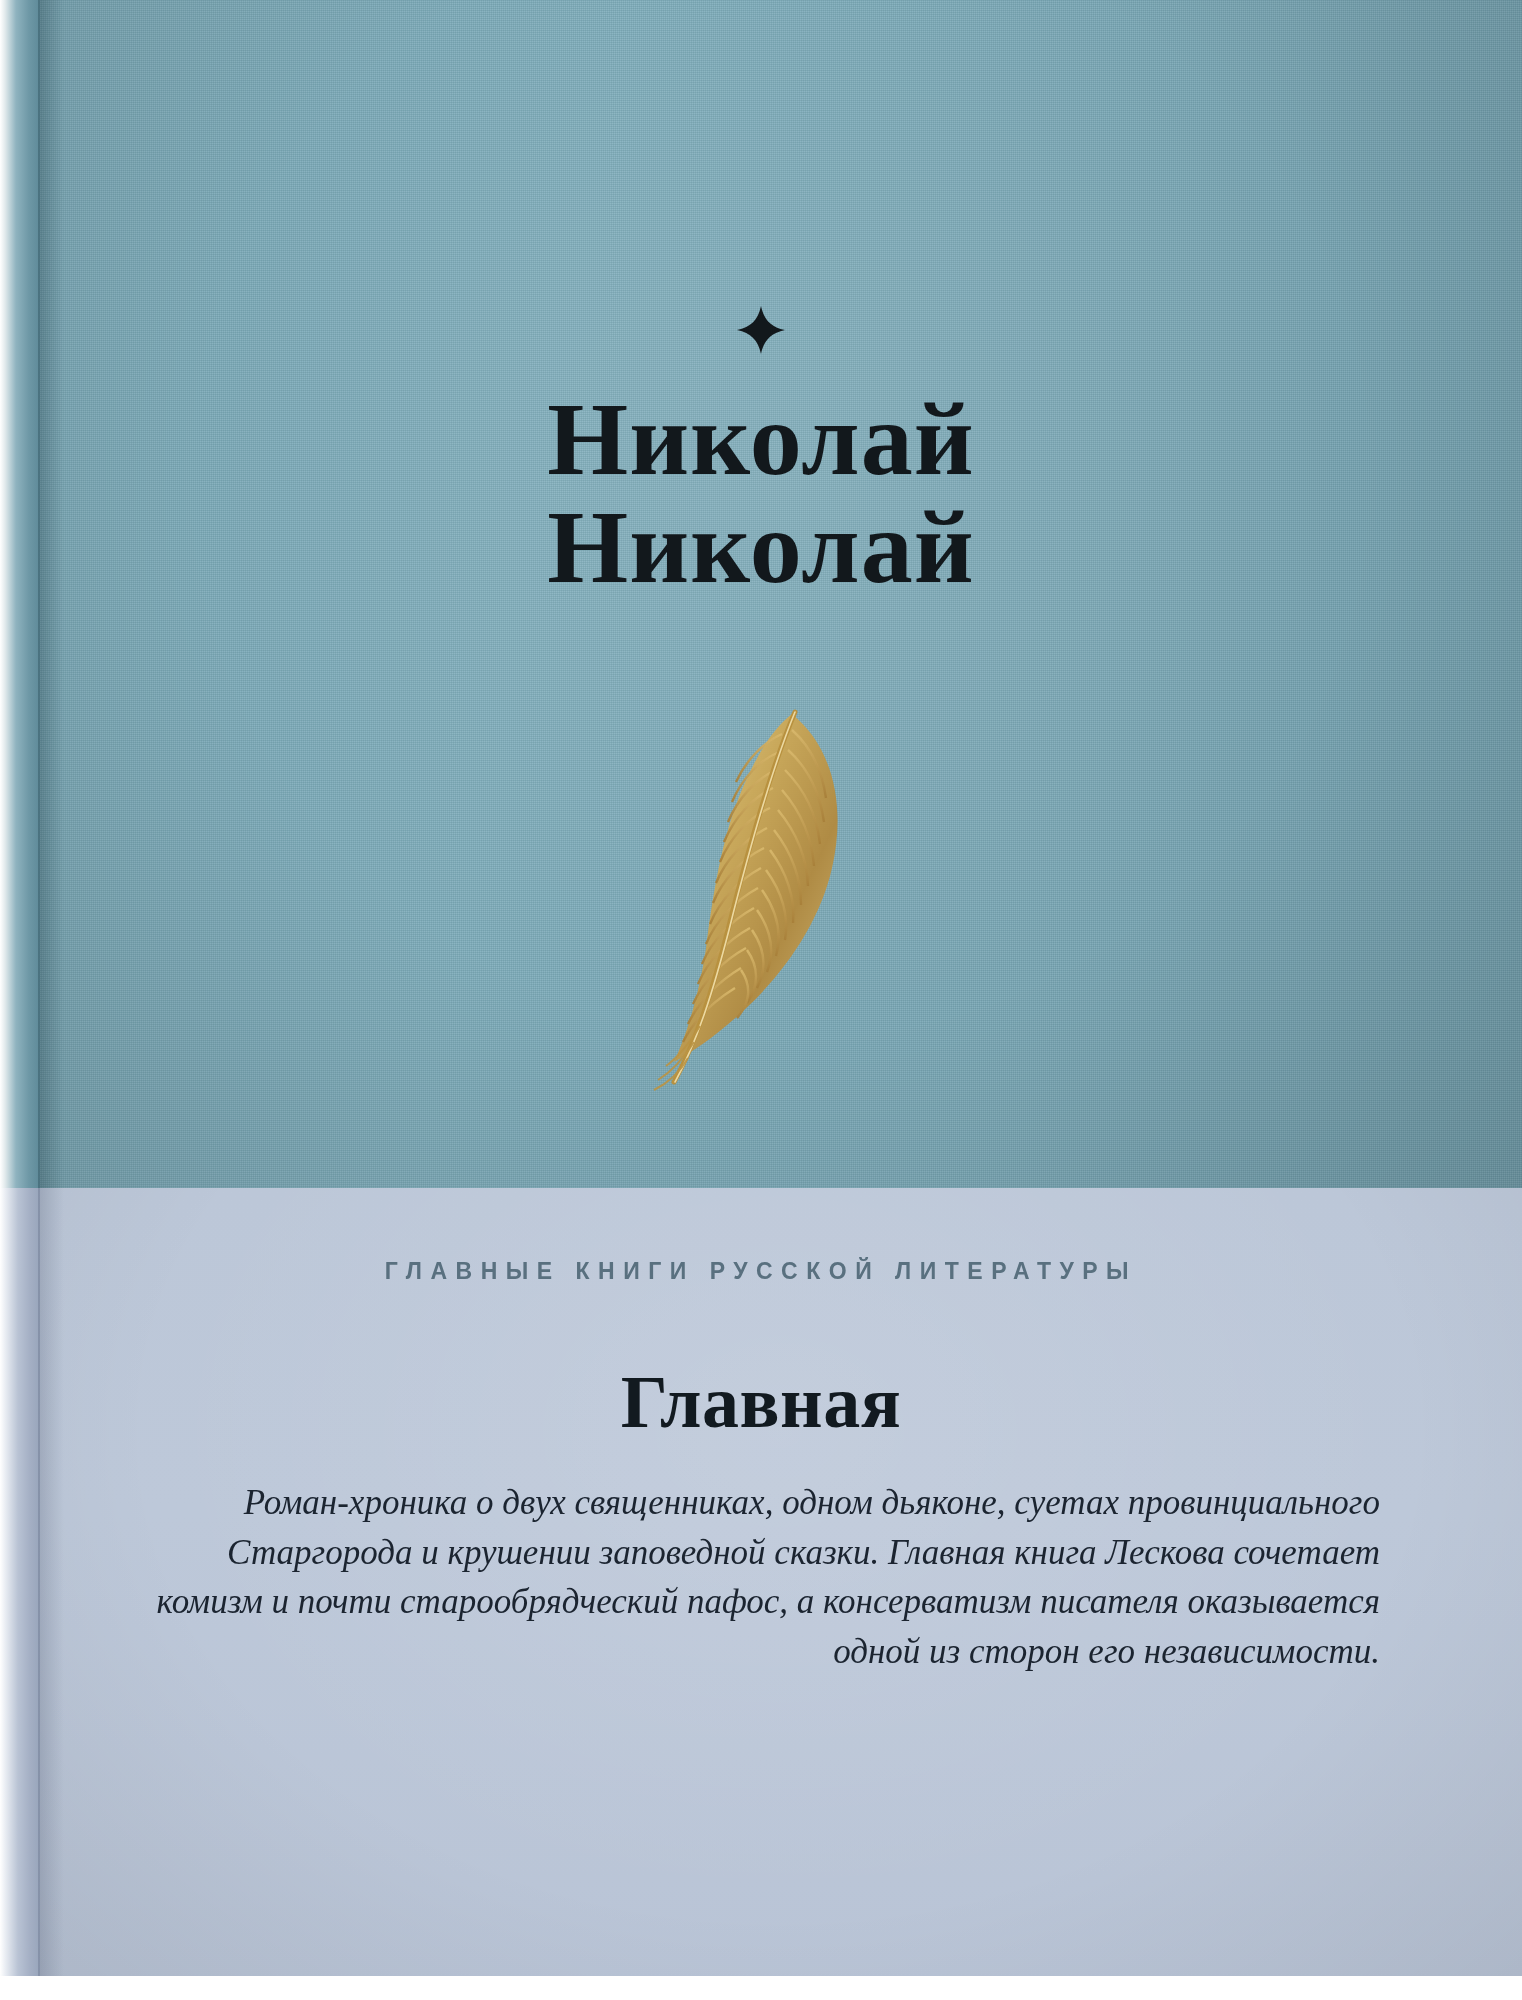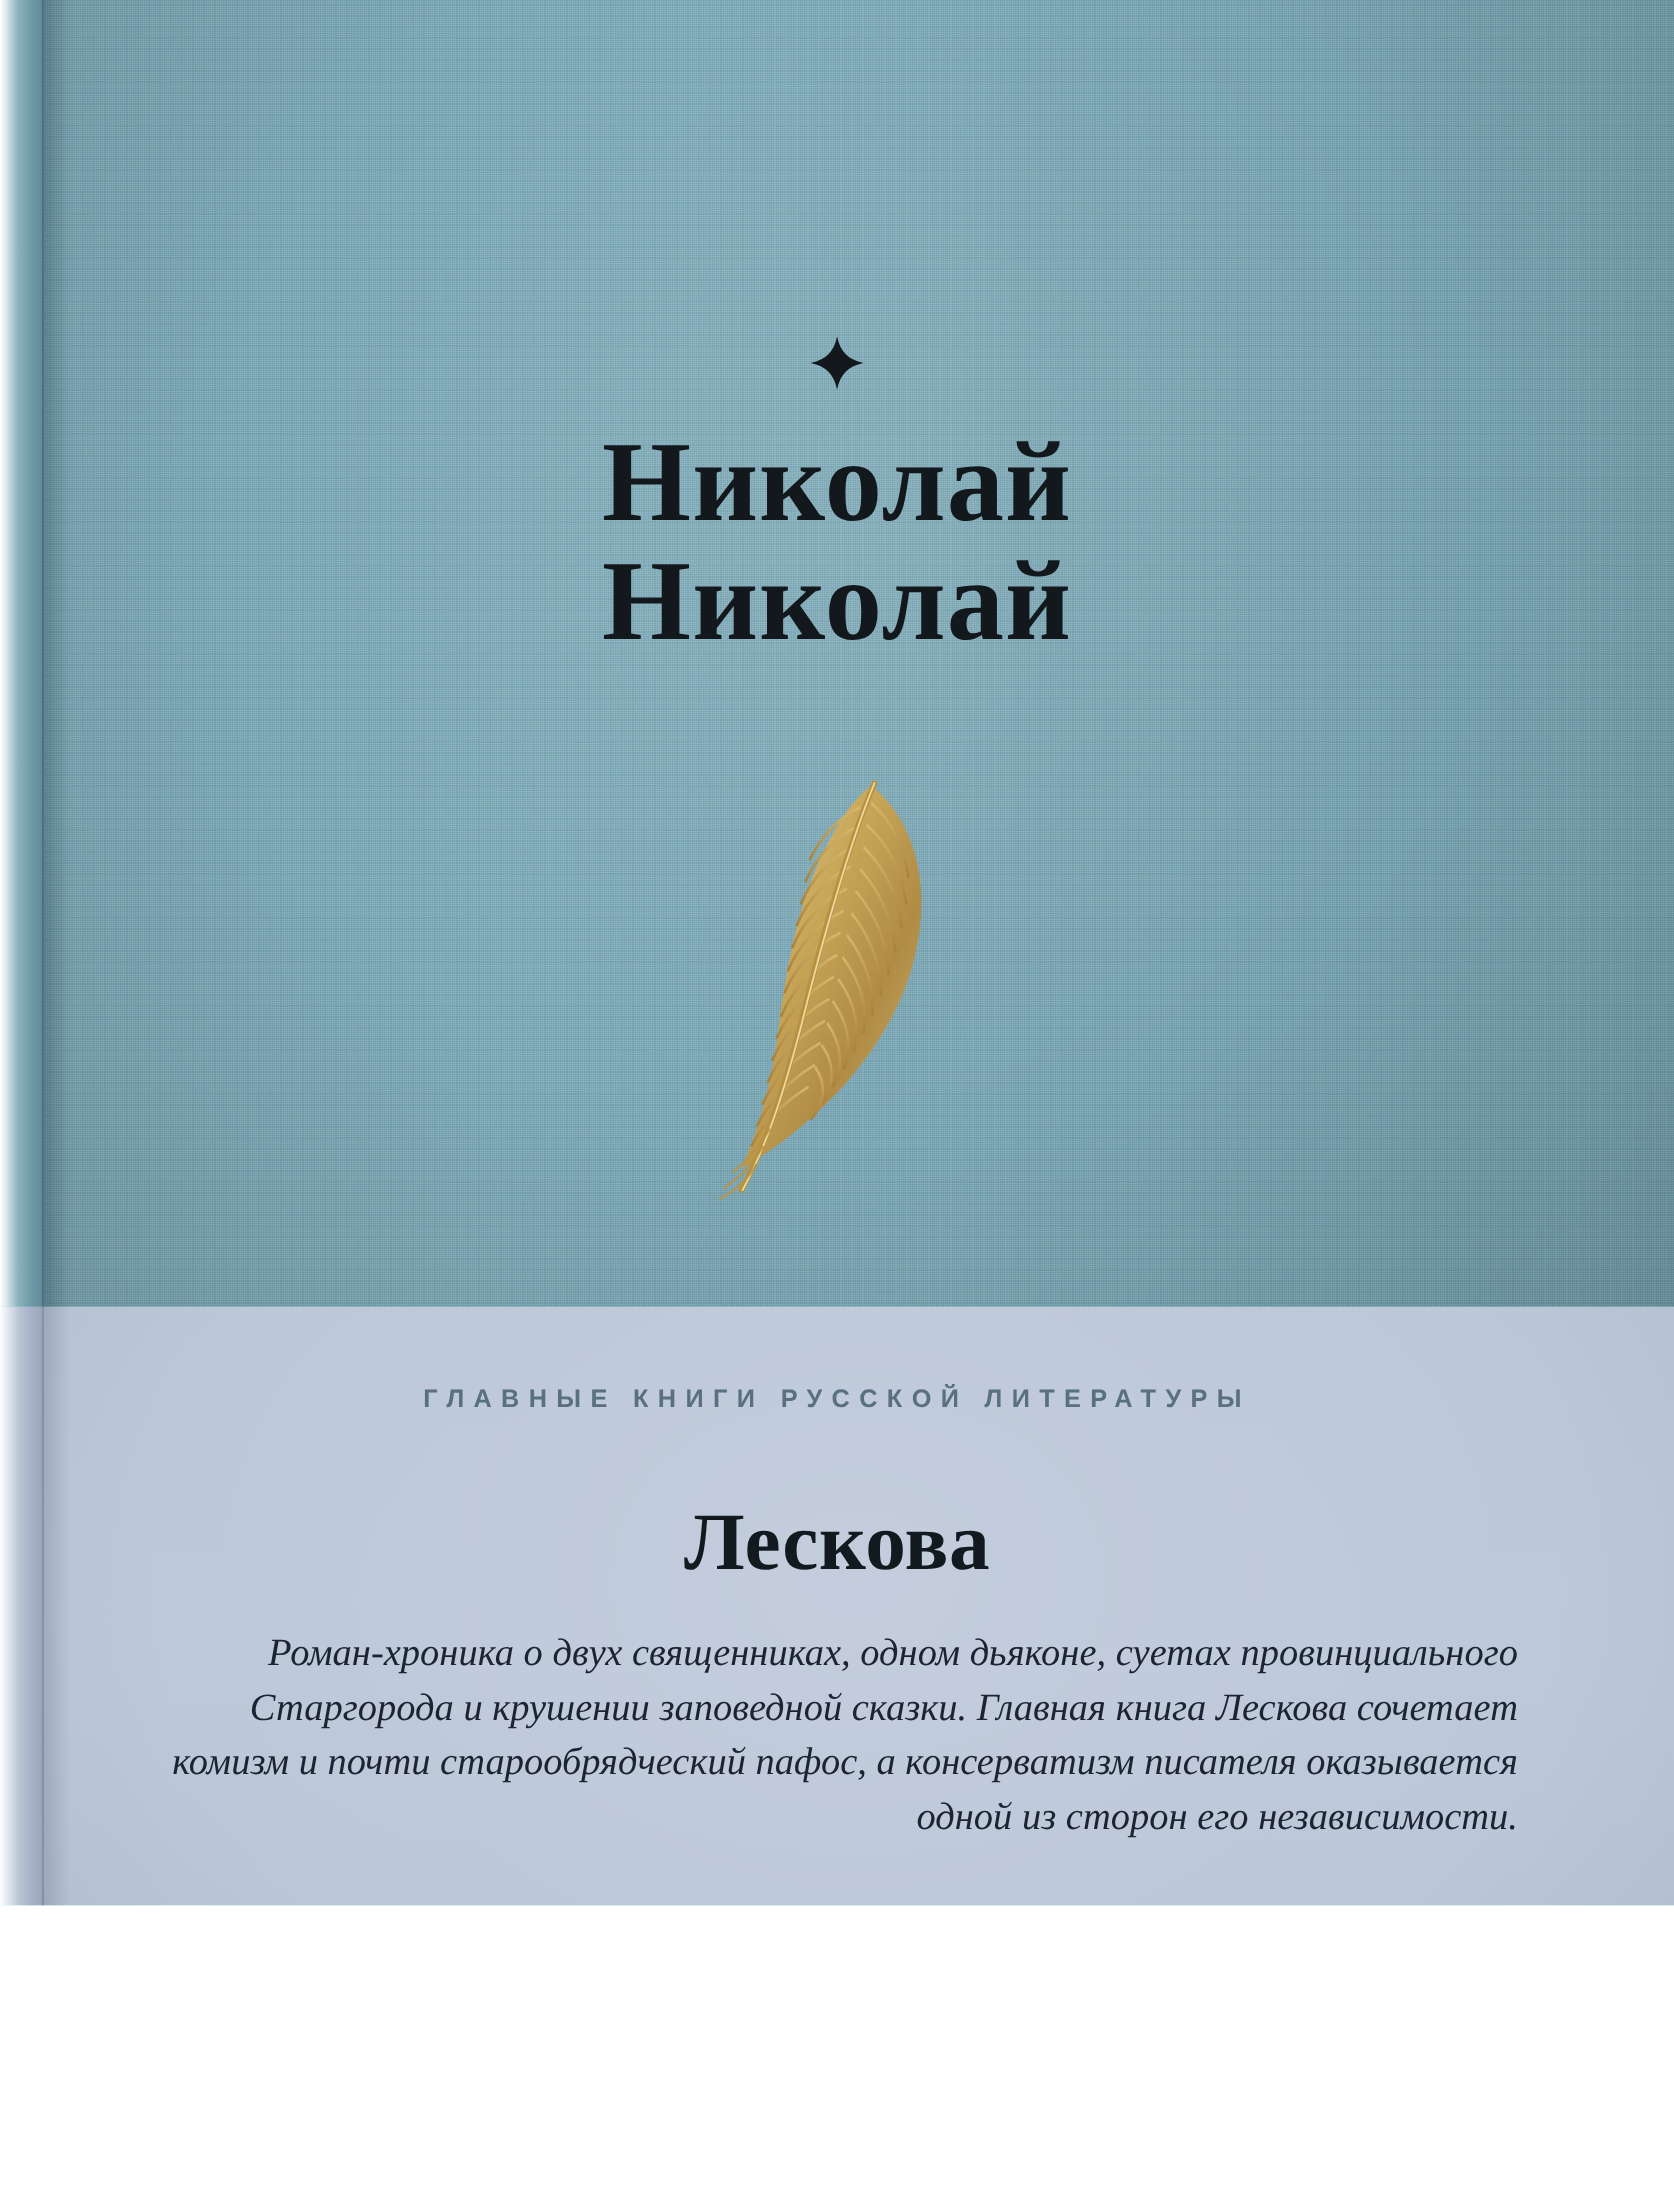--- a/index.html
+++ b/index.html
@@ -10,22 +10,22 @@
   body {
     width: 1522px;
     height: 2000px;
     overflow: hidden;
     font-family: "Liberation Serif", serif;
   }
 
   #book-cover {
     position: relative;
     width: 1522px;
-    height: 1732px;
-    background: #5eead4;
+    height: 1976px;
+    background: #e5e5e5;
     overflow: hidden;
   }
 
   
   .upper-panel {
     position: absolute;
     left: 38px;
     top: 0;
     width: 1484px;
     height: 1188px;
@@ -311,18 +311,18 @@
       <g stroke="#bb9444" stroke-width="2" fill="none" opacity="0.9">
         <path d="M104 336 C94 352 84 366 70 376"></path>
         <path d="M98 352 C88 368 78 380 62 390"></path>
         <path d="M92 368 C84 382 74 392 58 400"></path>
       </g>
     </svg>
   </div>
 
   <div class="series">ГЛАВНЫЕ КНИГИ РУССКОЙ ЛИТЕРАТУРЫ</div>
 
-  <div class="title">Лескова</div>
+  <div class="title">Главная</div>
 
   <div class="blurb">Роман-хроника о двух священниках, одном дьяконе, суетах провинциального Старгорода и крушении заповедной сказки. Главная книга Лескова сочетает комизм и почти старообрядческий пафос, а консерватизм писателя оказывается одной из сторон его независимости.</div>
 
 
 </div>
 
 </body></html>

